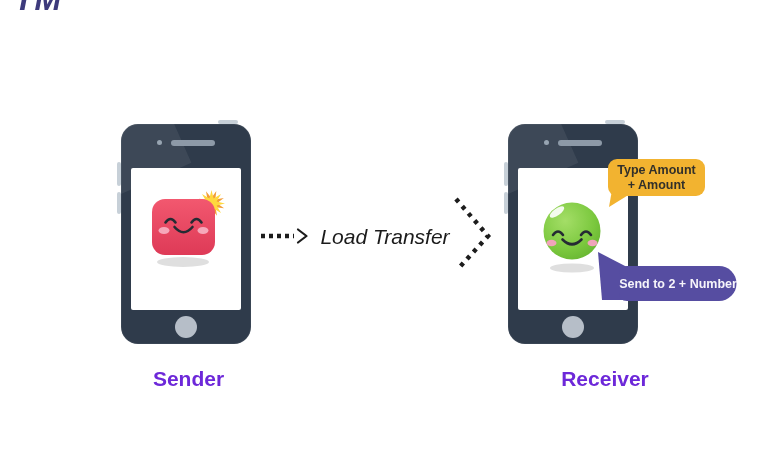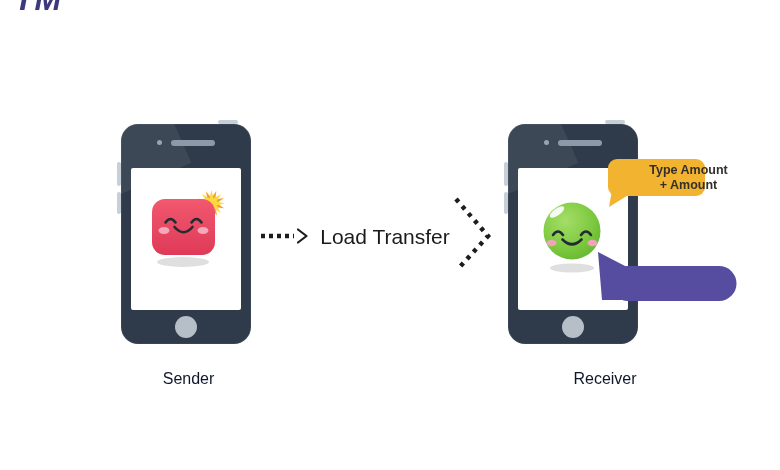--- a/index.html
+++ b/index.html
@@ -28,28 +28,28 @@
   .side-btn{position:absolute;width:4px;border-radius:2px;background:#c7d0d8;}
   .side-btn.vol1{left:-4px;top:38px;height:24px;}
   .side-btn.vol2{left:-4px;top:68px;height:22px;}
   .side-btn.power{left:97px;top:-4px;width:20px;height:4px;}
 
   
   svg.art{position:absolute;left:0;top:0;width:780px;height:470px;z-index:5;}
 
   
   .arrow-label{position:absolute;left:308px;top:224px;width:154px;height:26px;z-index:6;
-    font-size:21px;font-weight:500;color:#1b1b1b;text-align:center;line-height:26px;white-space:nowrap;}
-  .phone-label{position:absolute;top:366px;height:26px;z-index:6;font-size:16px;font-weight:400;
-    color:#0f172a;text-align:center;line-height:26px;}
+    font-size:21px;font-weight:500;color:#1b1b1b;text-align:center;line-height:26px;white-space:nowrap;font-style:italic;}
+  .phone-label{position:absolute;top:366px;height:26px;z-index:6;font-size:21px;font-weight:700;
+    color:#6d28d9;text-align:center;line-height:26px;}
   .phone-label.sender{left:121px;width:135px;}
   .phone-label.receiver{left:530px;width:150px;}
 
   .bubble-text{position:absolute;z-index:7;display:flex;flex-direction:column;align-items:center;
-    justify-content:center;text-align:center;pointer-events:none;margin-left:32px;}
+    justify-content:center;text-align:center;pointer-events:none;}
   .bubble-text.yellow{left:608px;top:159px;width:97px;height:37px;
     font-size:12.5px;font-weight:700;line-height:15px;color:#32302a;}
   .bubble-text.purple{left:618px;top:266px;width:120px;height:35px;
     font-size:12.5px;font-weight:700;color:#f6f4fa;white-space:nowrap;}
 </style>
 </head>
 <body>
 
 <div class="canvas">
 
@@ -131,18 +131,21 @@
       <rect x="608" y="159" width="97" height="37" rx="9" fill="#f2b330"></rect>
       <polygon points="598,252 627,267 627,300 602,300" fill="#564da1"></polygon>
       <path d="M627,266 H719 A17.5,17.5 0 0 1 719,301 H627 Q619,301 619,293 V274 Q619,266 627,266 Z" fill="#564da1"></path>
     </g>
   </svg>
 
   <div class="bubble-text yellow">
     <span>Type Amount</span>
     <span>+ Amount</span>
   </div>
+  <div class="bubble-text purple">
+    <span>Send to 2 + Number</span>
+  </div>
 
   <div class="arrow-label">Load Transfer</div>
   <div class="phone-label sender">Sender</div>
   <div class="phone-label receiver">Receiver</div>
 
 </div>
 
 </body></html>

